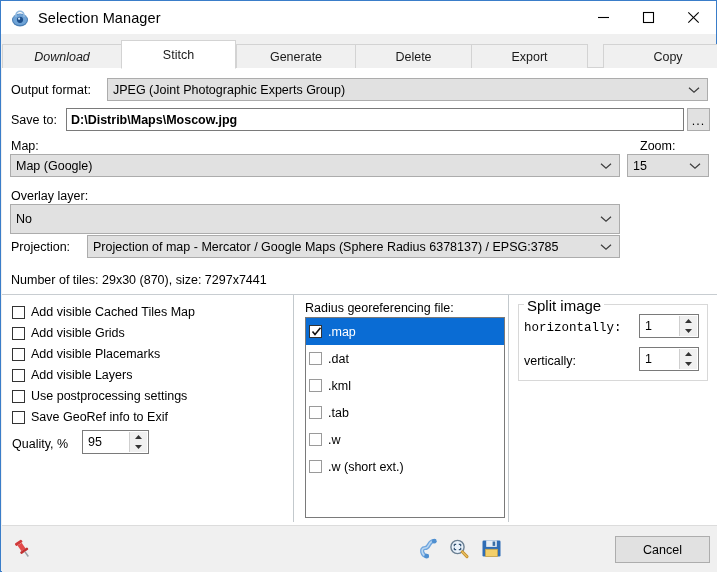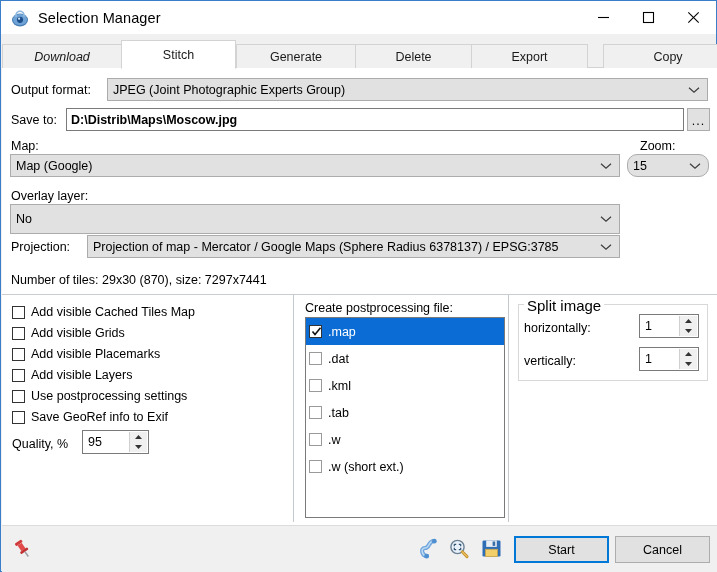--- a/index.html
+++ b/index.html
@@ -378,21 +378,21 @@
     </div>
 
     <span class="lbl" style="left:9px; top:71px;">Map:</span>
     <div class="combo" style="left:8px; top:86px; width:610px; height:23px;">
       <span class="cval">Map (Google)</span>
       <svg class="arrow" viewBox="0 0 12 8">
         <polyline points="1,1.8 6,6.2 11,1.8" fill="none" stroke="#3c3c3c" stroke-width="1.2"></polyline>
       </svg>
     </div>
     <span class="lbl" style="left:626px; top:71px;margin-left:12px;">Zoom:</span>
-    <div class="combo" style="left:625px; top:86px; width:82px; height:23px;border-radius:10px;">
+    <div class="combo" style="left:625px; top:86px; width:82px; height:23px;">
       <span class="cval">15</span>
       <svg class="arrow" viewBox="0 0 12 8">
         <polyline points="1,1.8 6,6.2 11,1.8" fill="none" stroke="#3c3c3c" stroke-width="1.2"></polyline>
       </svg>
     </div>
 
     <span class="lbl" style="left:9px; top:121px;">Overlay layer:</span>
     <div class="combo" style="left:8px; top:136px; width:610px; height:30px;">
       <span class="cval">No</span>
       <svg class="arrow" viewBox="0 0 12 8">
@@ -450,21 +450,21 @@
             </svg>
         </span>
         <span class="sbtn">
           <svg width="9" height="6" viewBox="0 0 9 6">
               <polygon points="4.5,5 1,1 8,1" fill="#333"></polygon>
             </svg>
         </span>
       </span>
     </div>
 
-    <span class="lbl" style="left:303px; top:233px;">Create postprocessing file:</span>
+    <span class="lbl" style="left:303px; top:233px;">Radius georeferencing file:</span>
     <div class="listbox" style="left:303px; top:249px; width:200px; height:201px;">
       <div class="li sel">
         <span class="cbox">
           <svg class="tick" viewBox="0 0 11 11">
             <polyline points="1.5,5.5 4,8.5 9.5,1.8" fill="none" stroke="#111" stroke-width="1.6"></polyline>
           </svg>
         </span>
         <span class="litext">.map</span>
       </div>
       <div class="li">
@@ -485,21 +485,21 @@
       </div>
       <div class="li">
         <span class="cbox dim"></span>
         <span class="litext">.w (short ext.)</span>
       </div>
     </div>
 
     <div class="group" style="left:516px; top:236px; width:190px; height:77px;"></div>
     <span class="group-title" style="left:522px; top:229px;">Split image</span>
 
-    <span class="lbl" style="left:522px; top:253px;">horizontally:</span>
+    <span class="lbl" style="left:522px; top:253px;font-family:Liberation Mono, monospace;">horizontally:</span>
     <div class="spin" style="left:637px; top:246px; width:60px; height:24px;">
       <span class="sval">1</span>
       <span class="sbtns">
         <span class="sbtn">
           <svg width="9" height="6" viewBox="0 0 9 6">
               <polygon points="4.5,1 8,5 1,5" fill="#333"></polygon>
             </svg>
         </span>
         <span class="sbtn">
           <svg width="9" height="6" viewBox="0 0 9 6">
@@ -555,21 +555,18 @@
     </svg>
 
     <svg class="toolicon" style="left:479px; top:13px;" width="21" height="21" viewBox="0 0 21 21">
       <rect x="1.5" y="2.5" width="18" height="16" rx="1.3" fill="#2f6db5"></rect>
       <rect x="5.2" y="2.5" width="10.6" height="6.4" fill="#e8eef4"></rect>
       <rect x="11.6" y="3.5" width="2.6" height="4.4" fill="#3a6ea5"></rect>
       <rect x="4.6" y="11.3" width="11.8" height="7.2" fill="#f2cf6a"></rect>
       <rect x="4.6" y="11.3" width="11.8" height="7.2" fill="none" stroke="#caa54a" stroke-width="0.8"></rect>
     </svg>
 
-    <div class="btn default" style="left:512px; top:11px; width:95px; height:27px;">
-      <span>Start</span>
-    </div>
     <div class="btn" style="left:613px; top:11px; width:95px; height:27px;">
       <span>Cancel</span>
     </div>
   </div>
 
 </div>
 
 </body></html>

